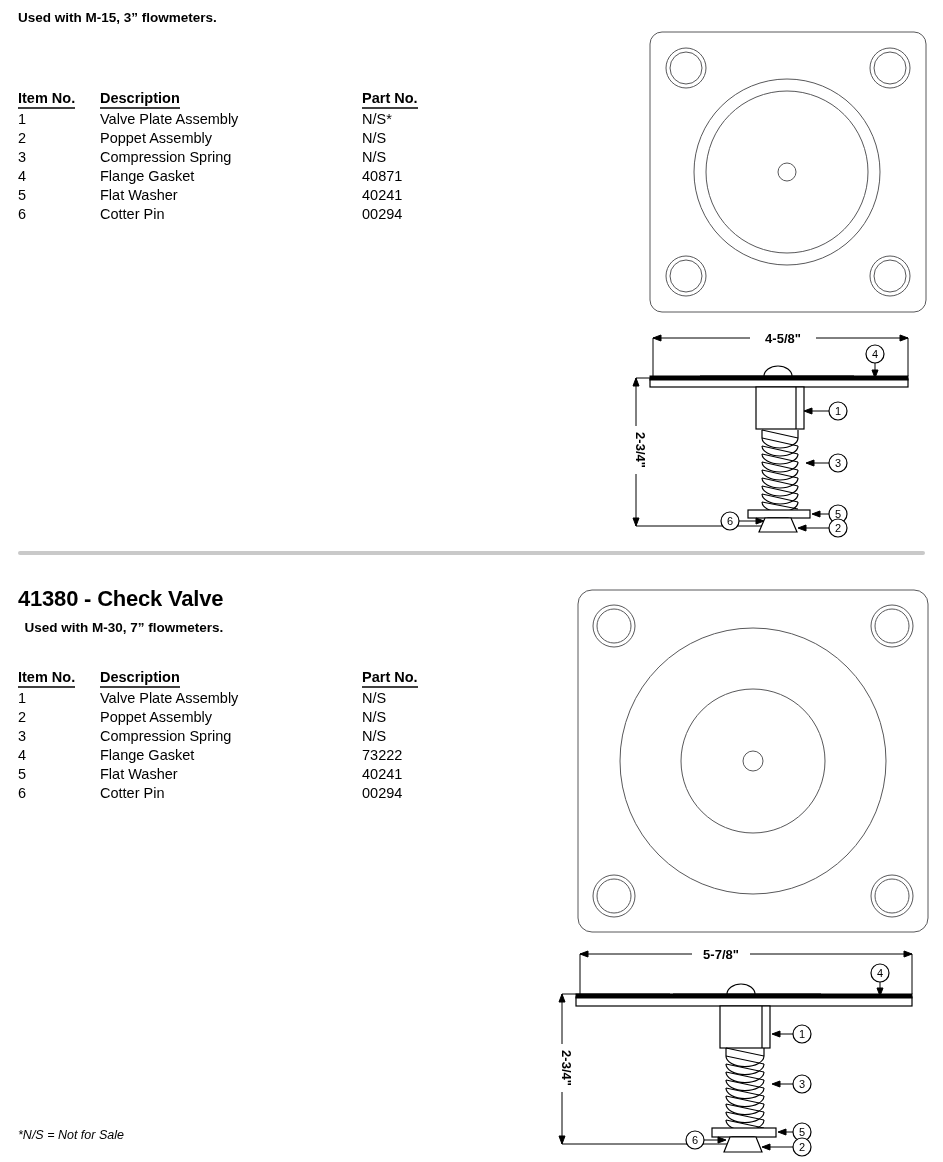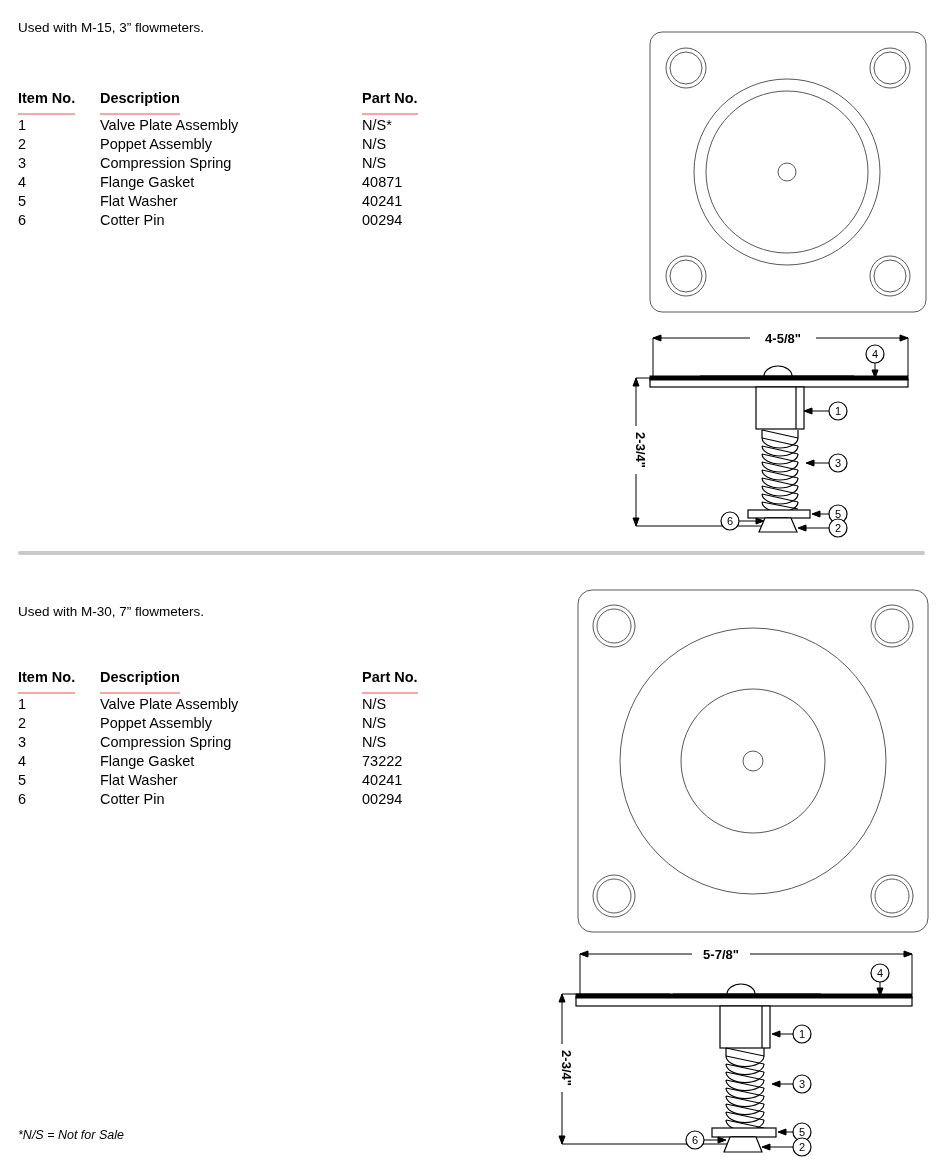--- a/index.html
+++ b/index.html
@@ -19,43 +19,43 @@
   .section { position: absolute; }
 
   .title {
     font-size: 22px;
     font-weight: bold;
     letter-spacing: -0.2px;
     white-space: nowrap;
   }
   .subtitle {
     font-size: 13.5px;
-    font-weight: normal;
-    margin-top: 18px;
+    font-weight: bold;
+    margin-top: 8px;
     white-space: nowrap;
     text-align: right;
   }
 
   
   .parts-table {
     position: absolute;
     border-collapse: collapse;
     font-size: 14.5px;
     white-space: nowrap;
   }
   .parts-table th {
     font-weight: bold;
     text-align: left;
     padding: 0 0 1px 0;
     font-size: 14.5px;
   }
   .parts-table th span.hd {
-    border-bottom: 2px solid #fca5a5;
+    border-bottom: 2px solid #404040;
     display: inline-block;
-    padding-bottom: 7px;
+    padding-bottom: 1px;
   }
   .parts-table td {
     text-align: left;
     padding: 0;
     height: 19px;
     line-height: 19px;
     font-size: 14.5px;
   }
   .col-item  { width: 82px; }
   .col-desc  { width: 262px; }
@@ -251,20 +251,21 @@
       <text class="btxt" x="110" y="199">6</text>
       <line class="dim" x1="119" y1="195" x2="138" y2="195"></line>
       <path class="fillk" d="M144,195 L136,192 L136,198 Z"></path>
     </g>
   </svg>
 </div>
 
 <div class="divider" style="left:18px; top:551px; width:907px;"></div>
 
 <div class="section" style="left:18px; top:586px;">
+  <div class="title">41380 - Check Valve</div>
   <div class="subtitle">Used with M-30, 7” flowmeters.</div>
 </div>
 
 <table class="parts-table" style="left:18px; top:669px;">
   <thead>
     <tr>
       <th class="col-item"><span class="hd">Item No.</span></th>
       <th class="col-desc"><span class="hd">Description</span></th>
       <th class="col-part"><span class="hd">Part No.</span></th>
     </tr>

